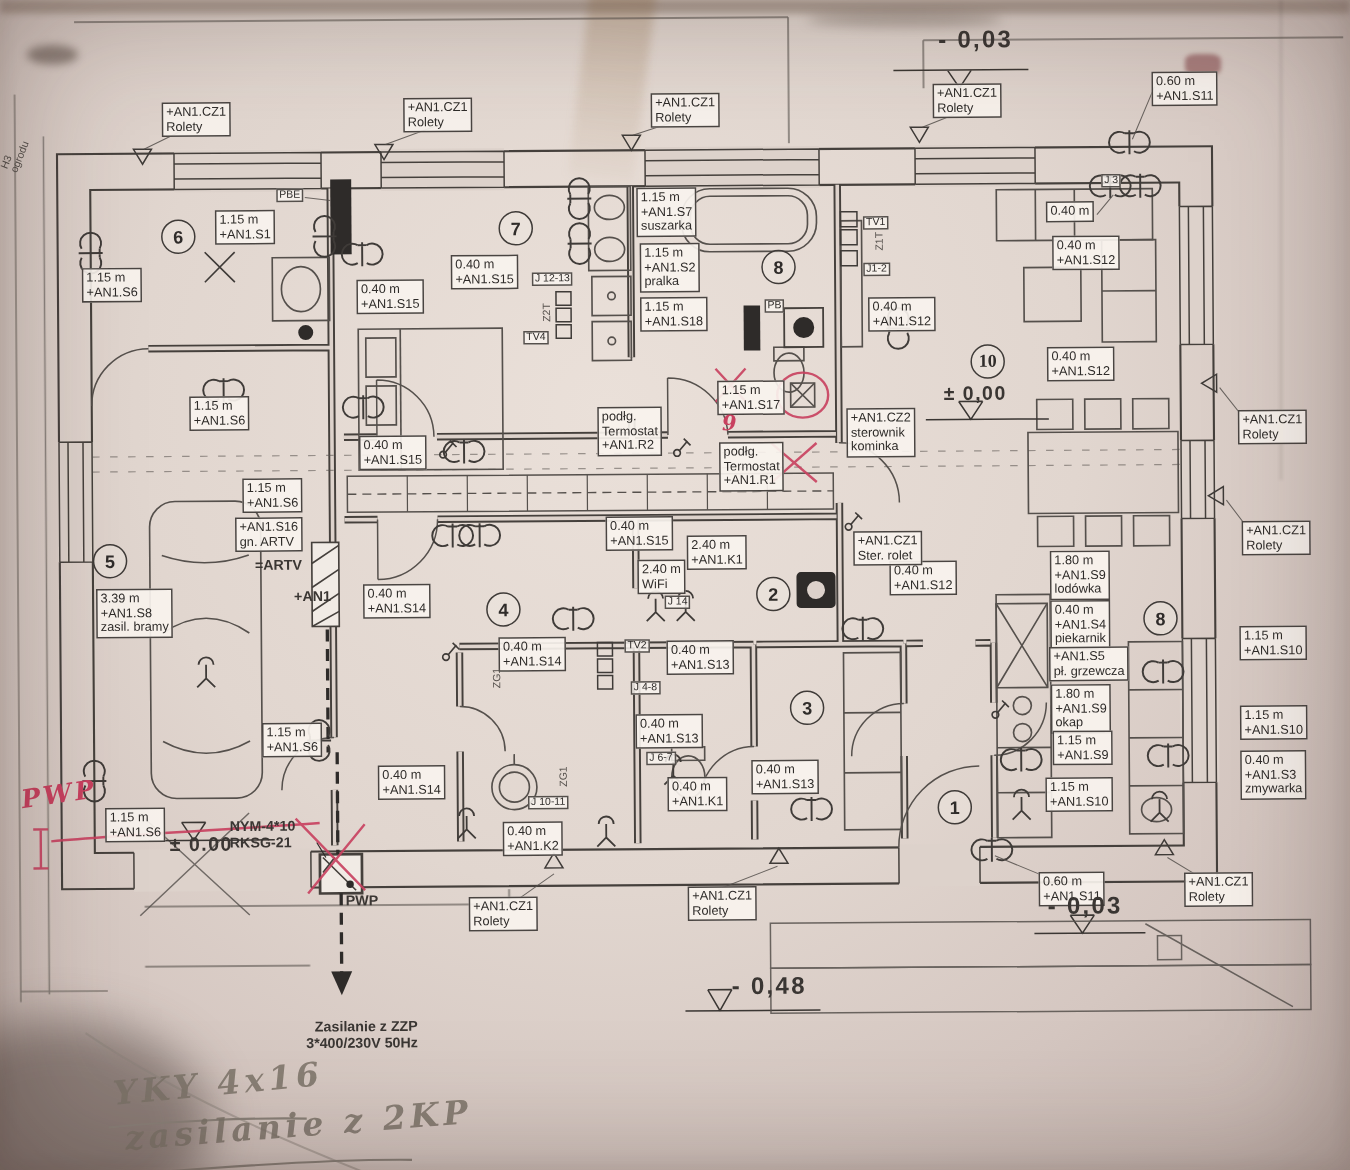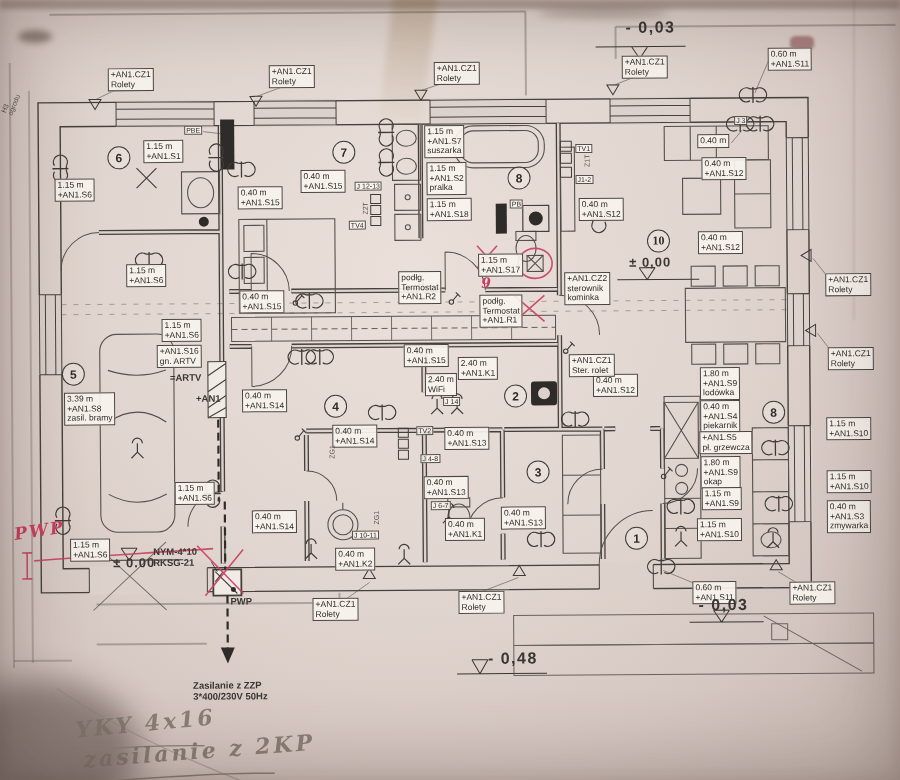--- a/index.html
+++ b/index.html
@@ -393,21 +393,21 @@
 +AN1.S8
 zasil. bramy</div>
         <div class="lbl lbl-box" style="left: 157px; top: 343px;">+AN1.S16
 gn. ARTV</div>
         <div class="lbl lbl-plain" style="left: 170px; top: 371px;">=ARTV</div>
         <div class="lbl lbl-plain" style="left: 196px; top: 392px;">+AN1</div>
         <div class="lbl lbl-levelsm" style="left: 112px; top: 553px;">± 0.00</div>
         <div class="lbl lbl-plain" style="left: 152px; top: 545px;">NYM-4*10
 RKSG-21</div>
         <div class="lbl lbl-plain" style="left: 229px; top: 595px;">PWP</div>
-        <div class="lbl lbl-plain" style="left: 191px; top: 679px;">Zasilanie z ZZP
+        <div class="lbl lbl-plain" style="left: 202px; top: 679px; text-align: right;">Zasilanie z ZZP
 3*400/230V 50Hz</div>
         <div class="lbl lbl-box" style="left: 145px; top: 138px;">1.15 m
 +AN1.S1</div>
         <div class="lbl lbl-tiny" style="left: 186px; top: 124px;">PBE</div>
         <div class="lbl lbl-box" style="left: 239px; top: 185px;">0.40 m
 +AN1.S15</div>
         <div class="lbl lbl-box" style="left: 302px; top: 169px;">0.40 m
 +AN1.S15</div>
         <div class="lbl lbl-box" style="left: 240px; top: 289px;">0.40 m
 +AN1.S15</div>

